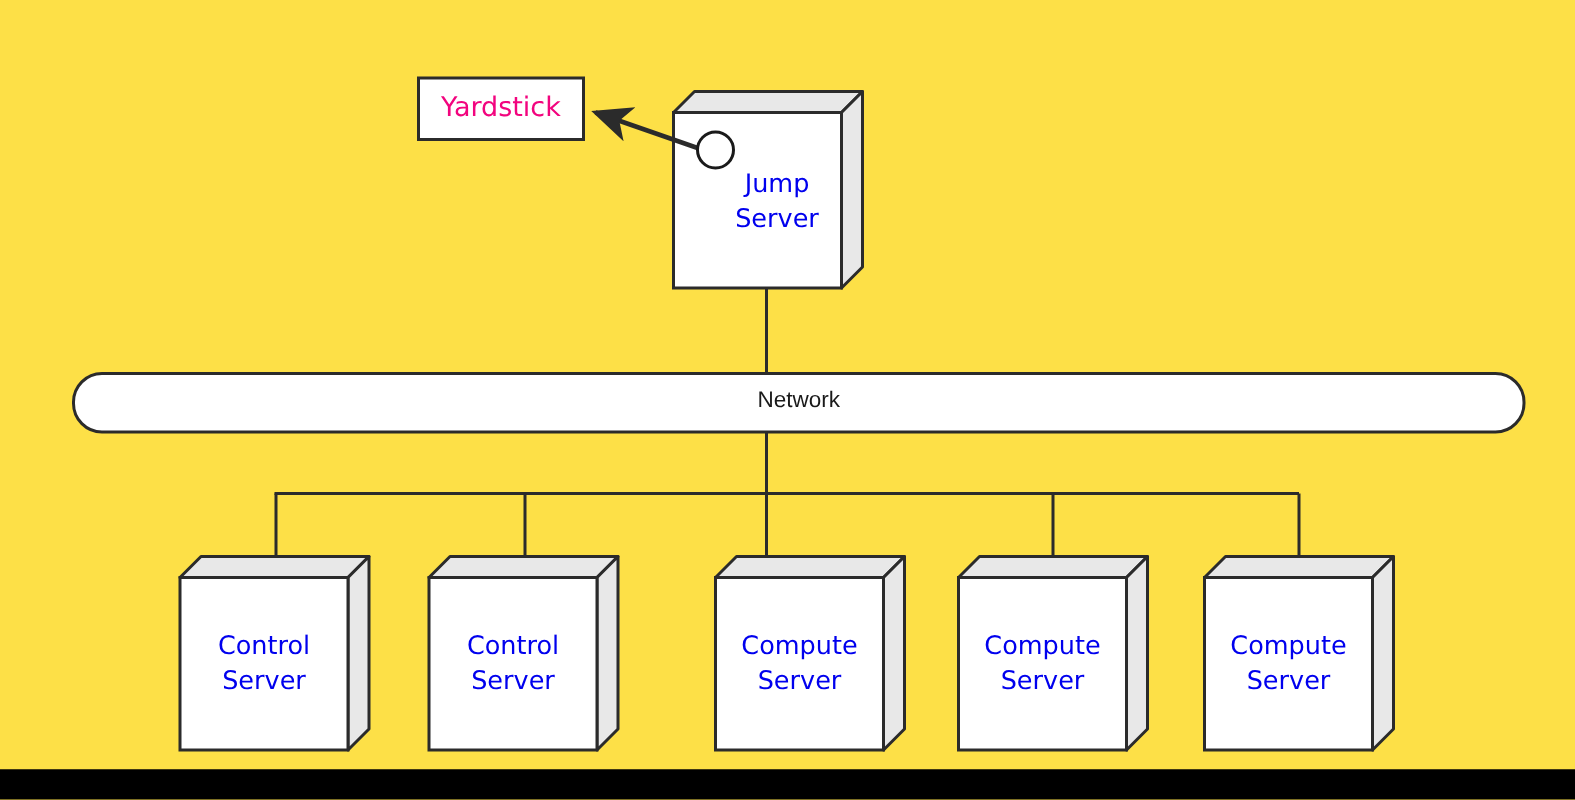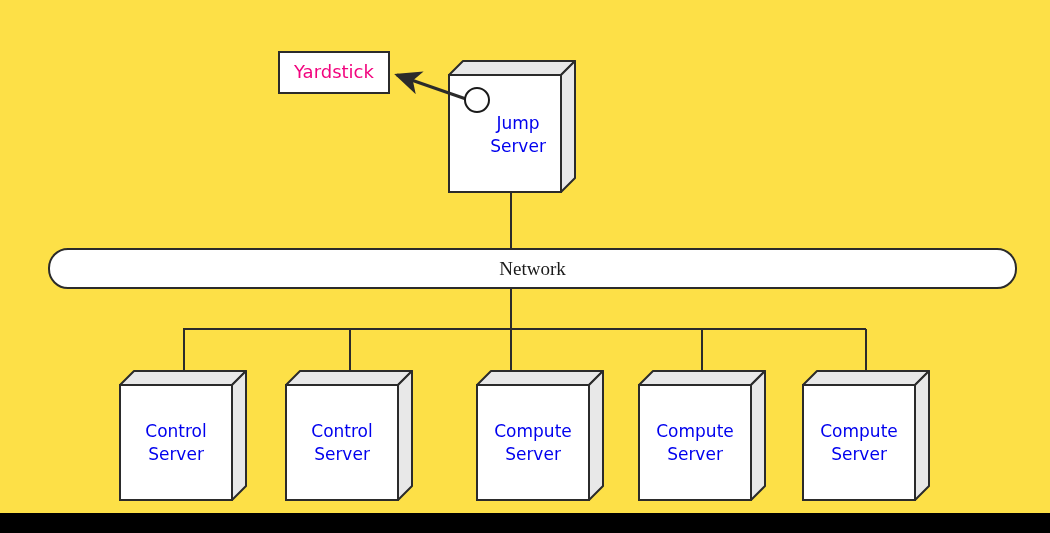--- a/index.html
+++ b/index.html
@@ -35,22 +35,22 @@
   .yardstick-label {
     position: absolute;
     text-align: center;
     font-family: "DejaVu Sans", sans-serif;
     font-size: 18px;
     color: #f2047e;
   }
   .network-label {
     position: absolute;
     text-align: center;
-    font-family: Liberation Serif, serif;
-    font-size: 19px;
+    font-family: Liberation Sans, sans-serif;
+    font-size: 15px;
     color: #1a1a1a;
   }
 </style>
 </head>
 <body>
 
 <div id="canvas">
 
   <svg class="layer" viewBox="0 0 1050 533" xmlns="http://www.w3.org/2000/svg">
 

